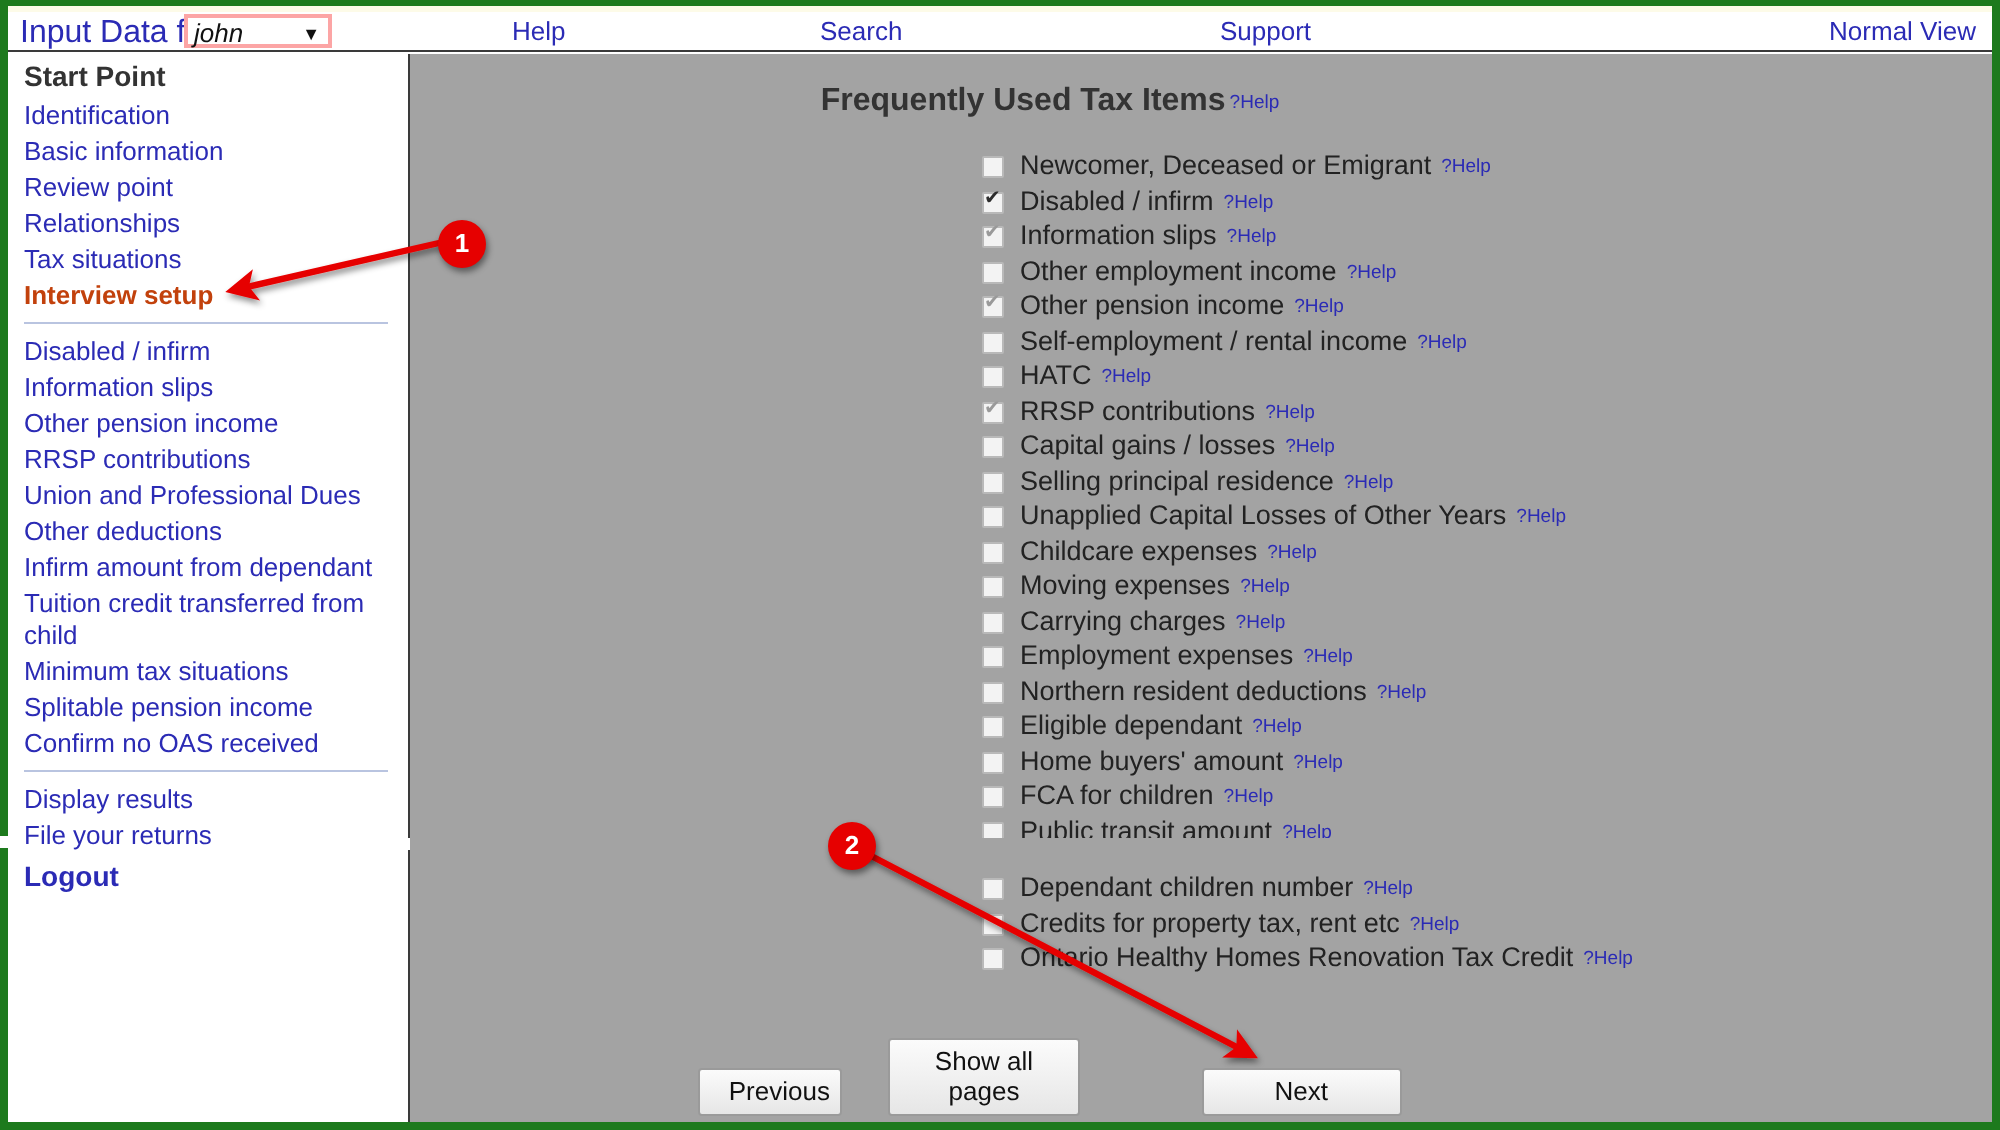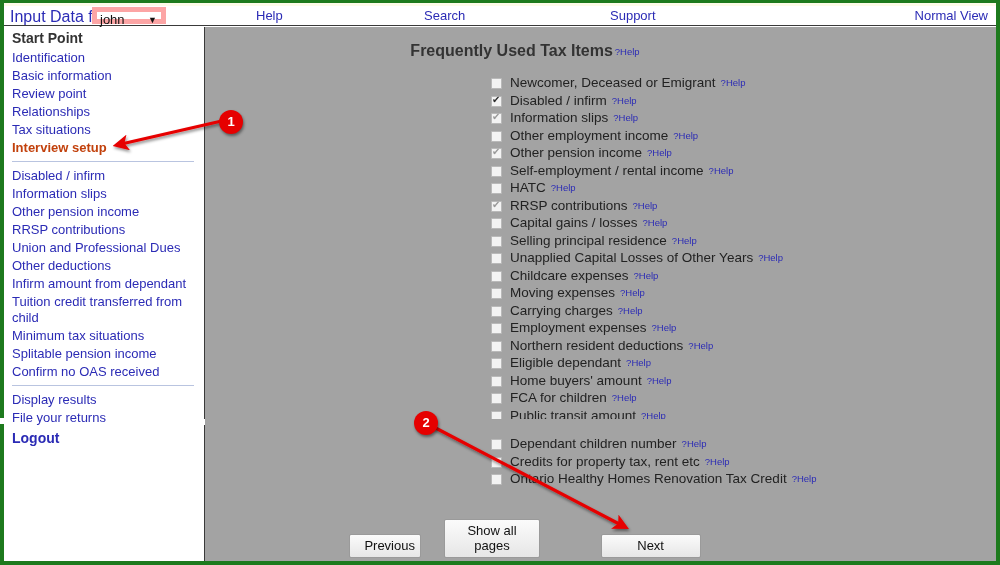--- a/index.html
+++ b/index.html
@@ -79,47 +79,48 @@
     color: #2b2bb5;
     font-size: 16px;
     white-space: nowrap;
   }
   .user-select {
     position: absolute;
     left: 88px;
     top: 1px;
     width: 74px;
     height: 17px;
-    border: 5px solid #fca5a5;
+    border: 2px solid #fca5a5;
     background: #ffffff;
     box-sizing: border-box;
     font-family: "Liberation Sans", sans-serif;
     font-size: 13px;
     color: #111111;
     line-height: 15px;
     padding-left: 3px;
     cursor: default;
+    font-style: italic;
   }
   .user-select .caret {
     position: absolute;
     right: 4px;
     top: 1px;
     font-size: 9px;
     color: #111111;
   }
   .topbar a.navlink {
     position: absolute;
     top: 2px;
     color: #2b2bb5;
     font-size: 13px;
     text-decoration: none;
     white-space: nowrap;
   }
   .nav-help    { left: 252px; }
-  .nav-search  { left: 420px; }
+  .nav-search  { left: 406px; }
   .nav-support { left: 606px; }
   .nav-normal  { right: 8px; }
 
   
   .sidebar {
     position: absolute;
     left: 4px;
     top: 27px;
     width: 200px;
     height: 534px;

